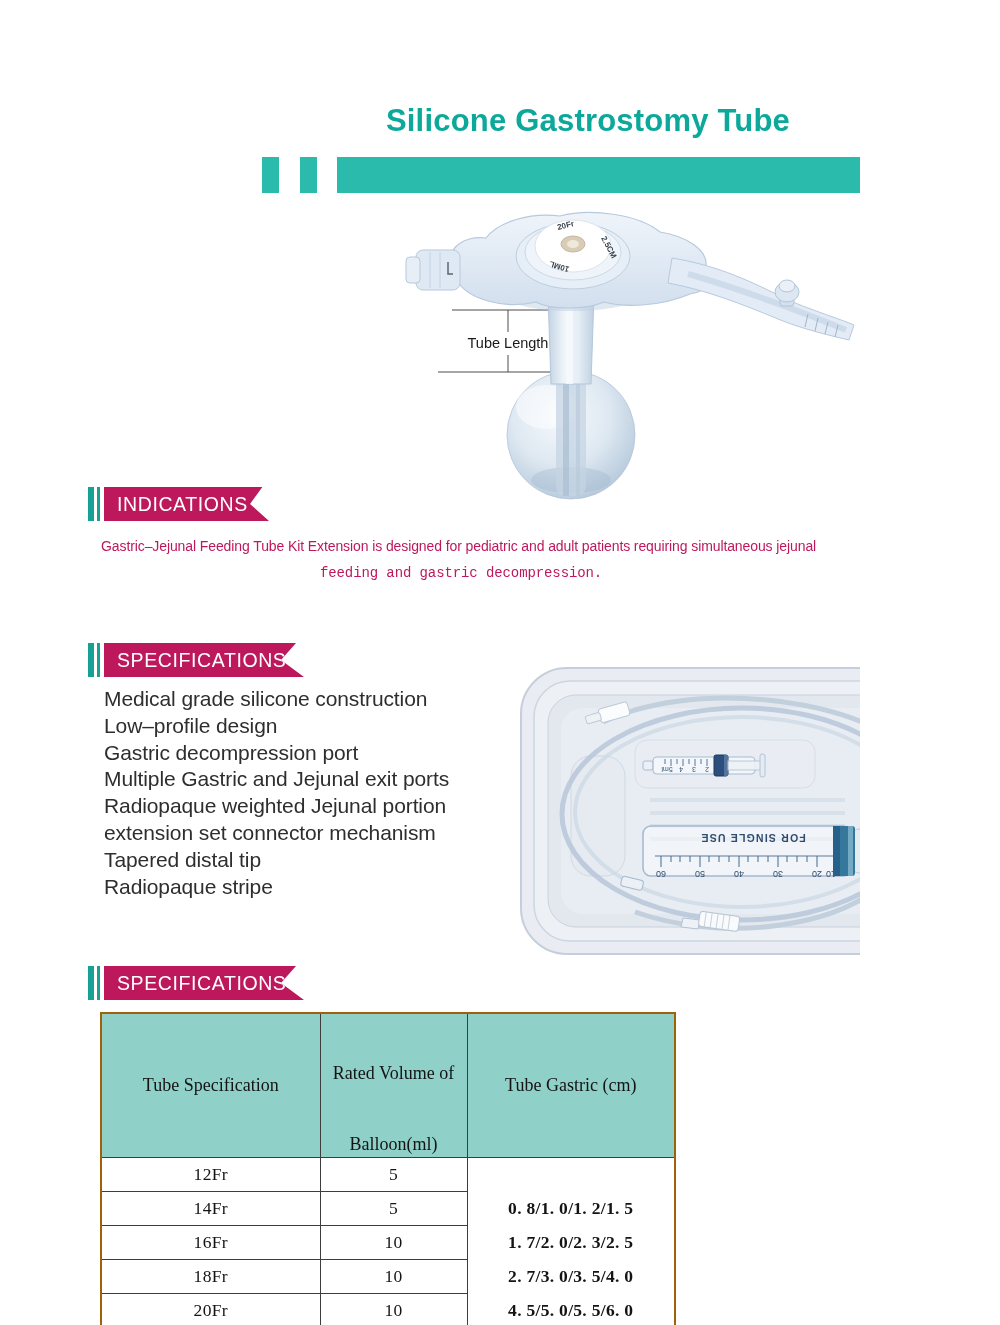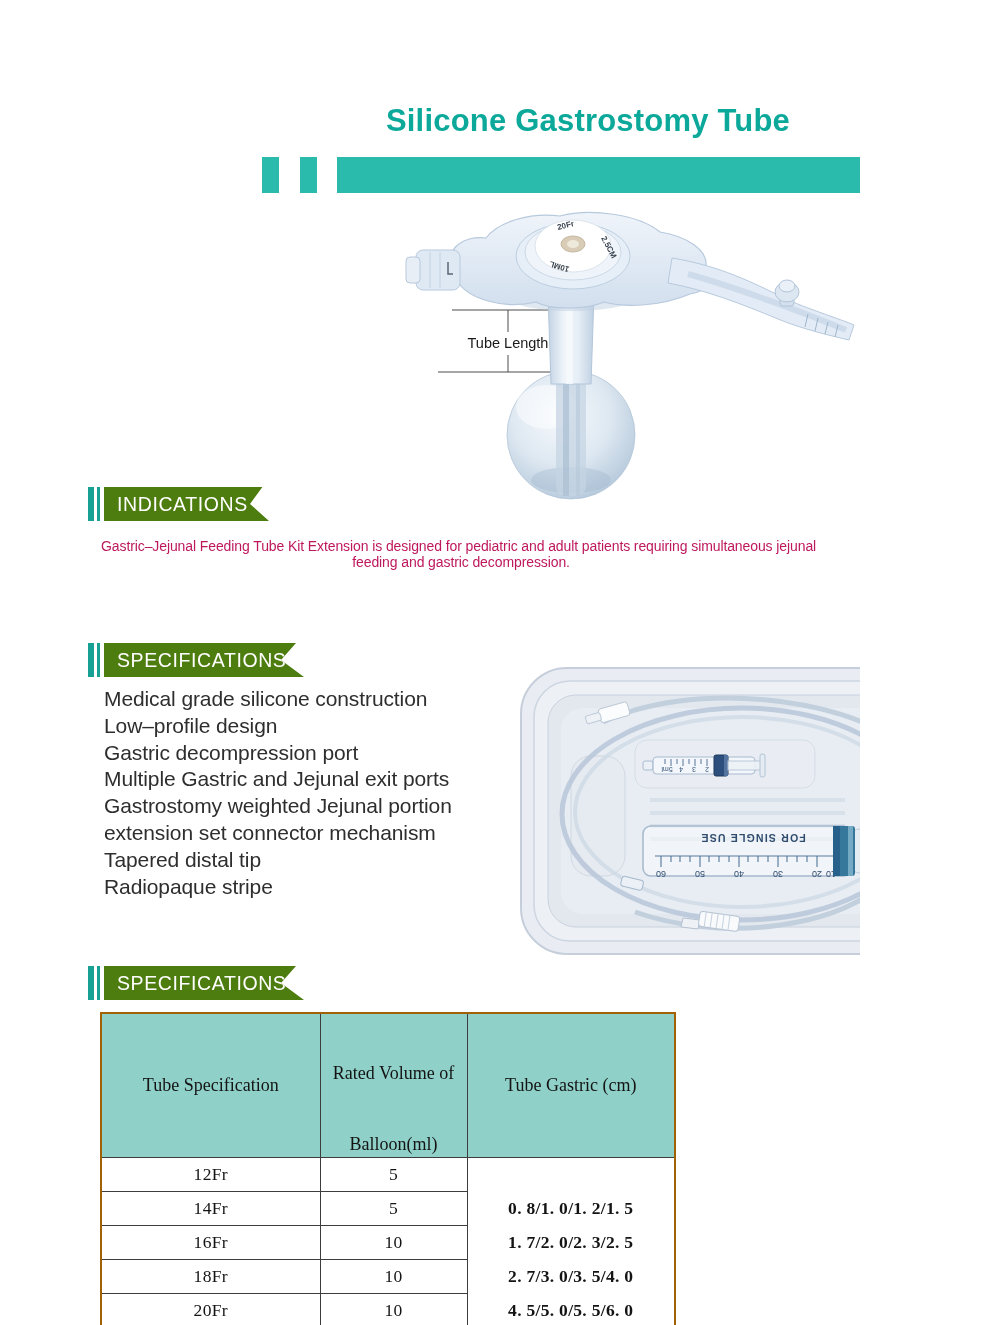--- a/index.html
+++ b/index.html
@@ -19,29 +19,29 @@
   .sq2 { left:300px; }
   .hdr-bar { position:absolute; top:157px; left:337px; width:663px; height:36px; background:#2bbbac; }
 
   
   .section-head { position:absolute; left:88px; height:34px; }
   .strip { position:absolute; top:0; height:34px; background:#17a195; }
   .strip-a { left:0; width:6px; }
   .strip-b { left:9px; width:3px; }
   .ribbon {
     position:absolute; left:16px; top:0; height:34px; box-sizing:border-box;
-    background:#4d7c0f; color:#ffffff; font-size:19.5px; line-height:34px;
+    background:#be185d; color:#ffffff; font-size:19.5px; line-height:34px;
     padding-left:13px; letter-spacing:0.6px; white-space:nowrap;
     clip-path:polygon(0 0, 96% 0, 88.5% 50%, 100% 100%, 0 100%);
   }
 
   
   .indications-body { position:absolute; left:101px; top:538px; color:#be185d; font-size:14px;text-align:center; }
   .body-line { white-space:nowrap; letter-spacing:-0.1px; }
-  .body-line.line2 { padding-left:5px; }
+  .body-line.line2 { margin-top:11px; padding-left:5px;font-family:Liberation Mono, monospace; }
 
   
   .spec-list {
     position:absolute; left:104px; top:686px; margin:0; padding:0; list-style:none;
     font-size:21px; color:#2e2e2e; line-height:26.8px; letter-spacing:-0.1px;
   }
 
   
   .device-figure { position:absolute; left:390px; top:198px; }
   .kit-figure    { position:absolute; left:515px; top:660px; }
@@ -173,21 +173,21 @@
     <div class="ribbon" style="width:200px;">
       <span>SPECIFICATIONS</span>
     </div>
   </div>
 
   <ul class="spec-list">
     <li>Medical grade silicone construction</li>
     <li>Low–profile design</li>
     <li>Gastric decompression port</li>
     <li>Multiple Gastric and Jejunal exit ports</li>
-    <li>Gastrostomy weighted Jejunal portion</li>
+    <li>Radiopaque weighted Jejunal portion</li>
     <li>extension set connector mechanism</li>
     <li>Tapered distal tip</li>
     <li>Radiopaque stripe</li>
   </ul>
 
   <svg class="kit-figure" width="460" height="302" viewBox="0 0 460 302">
 
     <g>
       <rect x="6" y="8" width="448" height="286" rx="46" fill="#e9edf3" stroke="#c5ceda" stroke-width="2"></rect>
       <rect x="19" y="21" width="422" height="260" rx="36" fill="#edf0f5" stroke="#ccd5e0" stroke-width="1.5"></rect>

